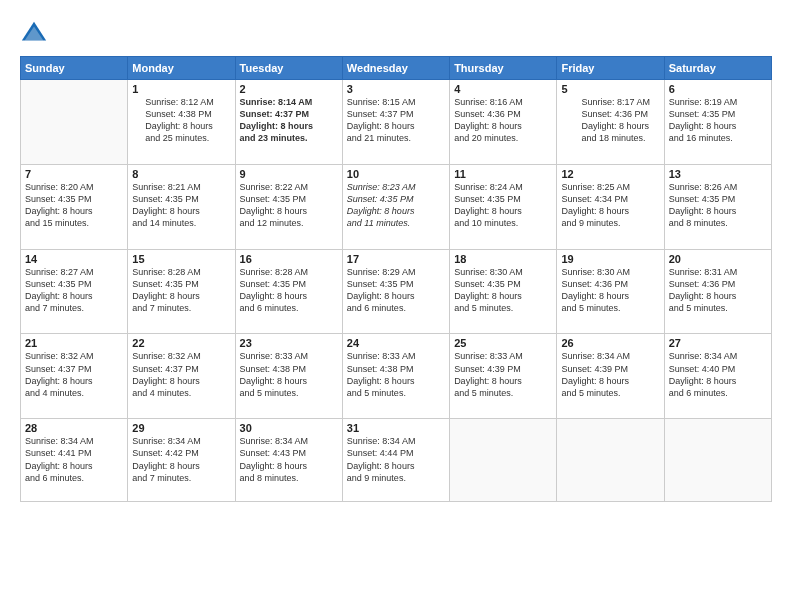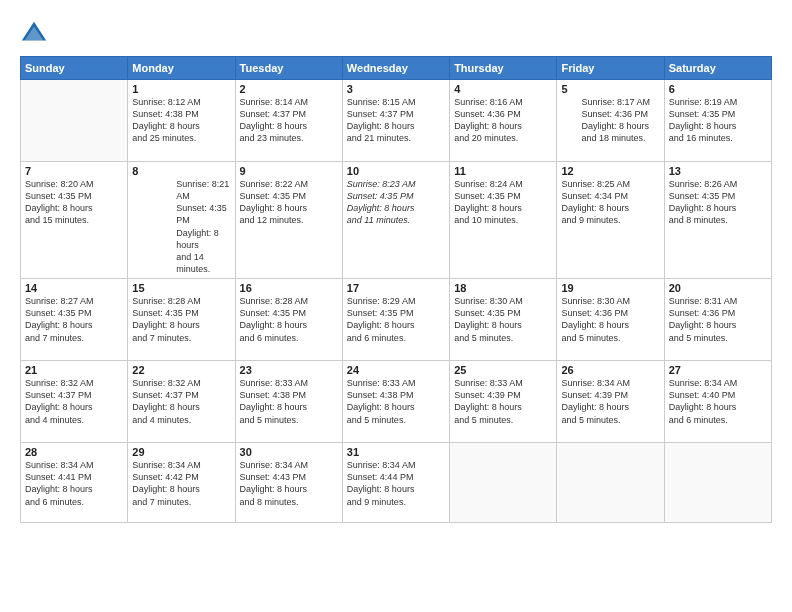--- a/index.html
+++ b/index.html
@@ -132,28 +132,28 @@
           <th>Thursday</th>
           <th>Friday</th>
           <th>Saturday</th>
         </tr>
     </thead>
     <tbody id="calendar-body">
     <tr>
           <td class="empty-cell"></td>
           <td>
             <span class="day-num">1</span>
-            <div class="day-info" style="white-space: pre-line;">Sunrise: 8:12 AM
+            <div class="day-info" style="white-space: pre-line; margin-left: 13px;">Sunrise: 8:12 AM
 Sunset: 4:38 PM
 Daylight: 8 hours
 and 25 minutes.</div>
           </td>
           <td>
             <span class="day-num">2</span>
-            <div class="day-info" style="white-space: pre-line;">Sunrise: 8:14 AM
+            <div class="day-info" style="white-space: pre-line; font-weight: bold;">Sunrise: 8:14 AM
 Sunset: 4:37 PM
 Daylight: 8 hours
 and 23 minutes.</div>
           </td>
           <td>
             <span class="day-num">3</span>
             <div class="day-info" style="white-space: pre-line;">Sunrise: 8:15 AM
 Sunset: 4:37 PM
 Daylight: 8 hours
 and 21 minutes.</div>
@@ -183,21 +183,21 @@
         <tr>
           <td>
             <span class="day-num">7</span>
             <div class="day-info" style="white-space: pre-line;">Sunrise: 8:20 AM
 Sunset: 4:35 PM
 Daylight: 8 hours
 and 15 minutes.</div>
           </td>
           <td>
             <span class="day-num">8</span>
-            <div class="day-info" style="white-space: pre-line; margin-left: 44px;">Sunrise: 8:21 AM
+            <div class="day-info" style="white-space: pre-line;">Sunrise: 8:21 AM
 Sunset: 4:35 PM
 Daylight: 8 hours
 and 14 minutes.</div>
           </td>
           <td>
             <span class="day-num">9</span>
             <div class="day-info" style="white-space: pre-line;">Sunrise: 8:22 AM
 Sunset: 4:35 PM
 Daylight: 8 hours
 and 12 minutes.</div>

